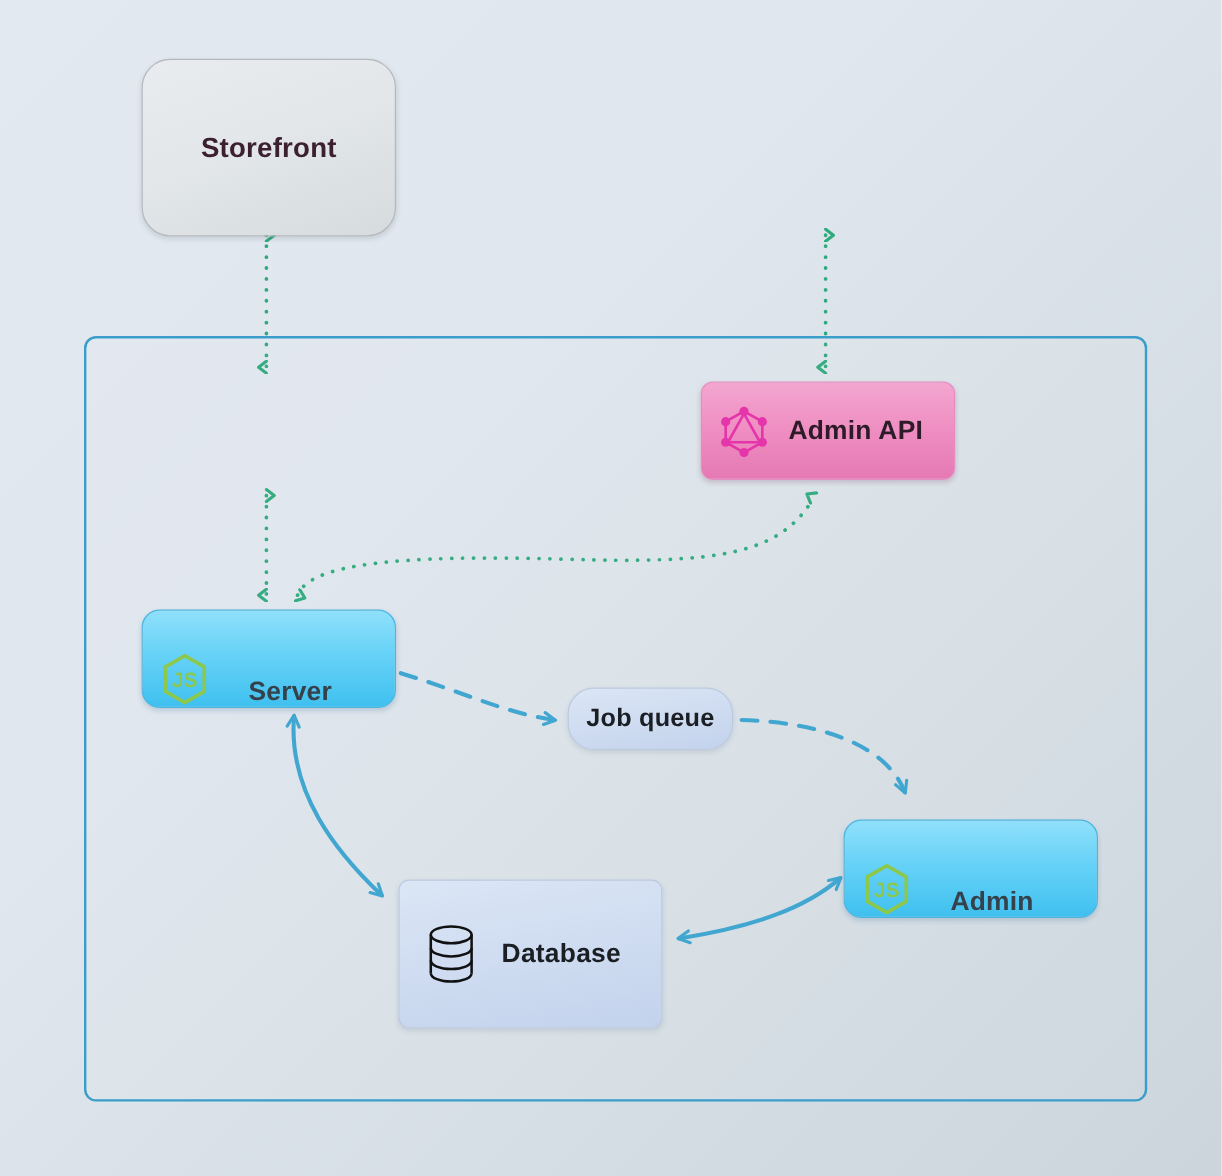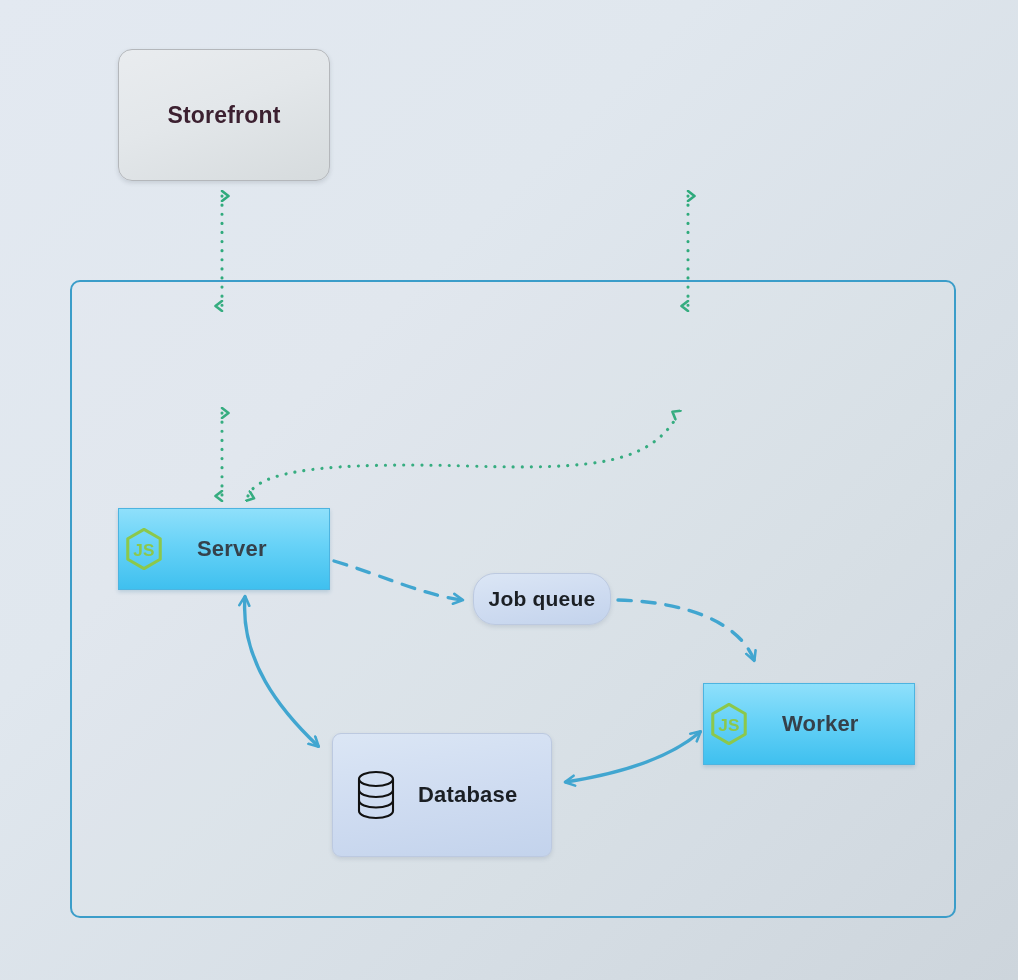--- a/index.html
+++ b/index.html
@@ -42,23 +42,23 @@
   .node .lbl { white-space: nowrap; }
   .node .ico {
     display: inline-block;
     flex: 0 0 auto;
     line-height: 0;
   }
 
   
   .client {
     width: 212px;
-    height: 132px;
+    height: 148px;
     border: 1px solid #b4b7bb;
-    border-radius: 14px;
+    border-radius: 24px;
     background: linear-gradient(160deg, #e9ecef 0%, #e3e7ea 45%, #d6dbdd 100%);
     color: #3c2030;
     font-size: 23px;
     box-shadow: 0 2px 4px rgba(80,90,100,.18);
   }
 
   
   .api {
     width: 212px;
     height: 82px;
@@ -71,27 +71,28 @@
     padding-left: 14px;
     justify-content: flex-start;
   }
   .api .lbl { margin-left: 16px; }
 
   
   .svc {
     width: 212px;
     height: 82px;
     border: 1px solid #4db4e0;
-    border-radius: 0;
+    border-radius: 15px;
     background: linear-gradient(180deg, #8fe0fb 0%, #67d2f7 45%, #3fc0ef 100%);
     color: #35414b;
     font-size: 22px;
     box-shadow: 0 2px 4px rgba(40,110,150,.22);
-    padding-left: 4px;
+    padding-left: 14px;
     justify-content: flex-start;
+    align-items: flex-end;
   }
   .svc .lbl { margin-left: 32px; }
 
   
   .soft {
     border: 1px solid #bcc9e0;
     border-radius: 9px;
     background: linear-gradient(170deg, #dbe6f5 0%, #cfdcf1 50%, #c3d3ec 100%);
     color: #1b1f24;
     box-shadow: 0 2px 4px rgba(90,105,130,.18);
@@ -188,39 +189,58 @@
       <path d="M566,782 C630,772 672,756 700,732" fill="none" stroke="#3ba3cf" stroke-width="3.4" stroke-linecap="round" marker-start="url(#bArrowStart)" marker-end="url(#bArrow)"></path>
     </g>
   </svg>
 
   <div class="node client" id="node-storefront">
     <span class="lbl">Storefront</span>
   </div>
 
 
 
+  <div class="node api" id="node-adminapi">
+    <span class="ico">
+      <svg width="42" height="44" viewBox="0 0 44 46" xmlns="http://www.w3.org/2000/svg">
+        <g stroke="#E535AB" stroke-width="2.3" fill="none">
+          <path d="M22,6 L38,15 L38,33 L22,42 L6,33 L6,15 Z"></path>
+          <path d="M22,8 L8,33 L36,33 Z"></path>
+        </g>
+        <g fill="#E535AB">
+          <circle cx="22" cy="6" r="4"></circle>
+          <circle cx="38" cy="15" r="4"></circle>
+          <circle cx="38" cy="33" r="4"></circle>
+          <circle cx="22" cy="42" r="4"></circle>
+          <circle cx="6" cy="33" r="4"></circle>
+          <circle cx="6" cy="15" r="4"></circle>
+        </g>
+      </svg>
+    </span>
+    <span class="lbl">Admin API</span>
+  </div>
 
   <div class="node svc" id="node-server">
     <span class="ico">
       <svg width="42" height="46" viewBox="0 0 44 48" xmlns="http://www.w3.org/2000/svg">
         <path d="M22,3.5 L39,13.3 L39,34.7 L22,44.5 L5,34.7 L5,13.3 Z" fill="none" stroke="#8CC84B" stroke-width="3.2" stroke-linejoin="round"></path>
         <text x="22" y="31" text-anchor="middle" font-family="'Liberation Sans', sans-serif" font-size="18" font-weight="bold" fill="#8CC84B">JS</text>
       </svg>
     </span>
     <span class="lbl">Server</span>
   </div>
 
   <div class="node svc" id="node-worker">
     <span class="ico">
       <svg width="42" height="46" viewBox="0 0 44 48" xmlns="http://www.w3.org/2000/svg">
         <path d="M22,3.5 L39,13.3 L39,34.7 L22,44.5 L5,34.7 L5,13.3 Z" fill="none" stroke="#8CC84B" stroke-width="3.2" stroke-linejoin="round"></path>
         <text x="22" y="31" text-anchor="middle" font-family="'Liberation Sans', sans-serif" font-size="18" font-weight="bold" fill="#8CC84B">JS</text>
       </svg>
     </span>
-    <span class="lbl">Worker</span>
+    <span class="lbl">Admin</span>
   </div>
 
   <div class="node soft" id="node-jobqueue">
     <span class="lbl">Job queue</span>
   </div>
 
   <div class="node soft" id="node-database">
     <span class="ico">
       <svg width="46" height="52" viewBox="0 0 46 52" xmlns="http://www.w3.org/2000/svg">
         <g fill="none" stroke="#111111" stroke-width="2.1">

